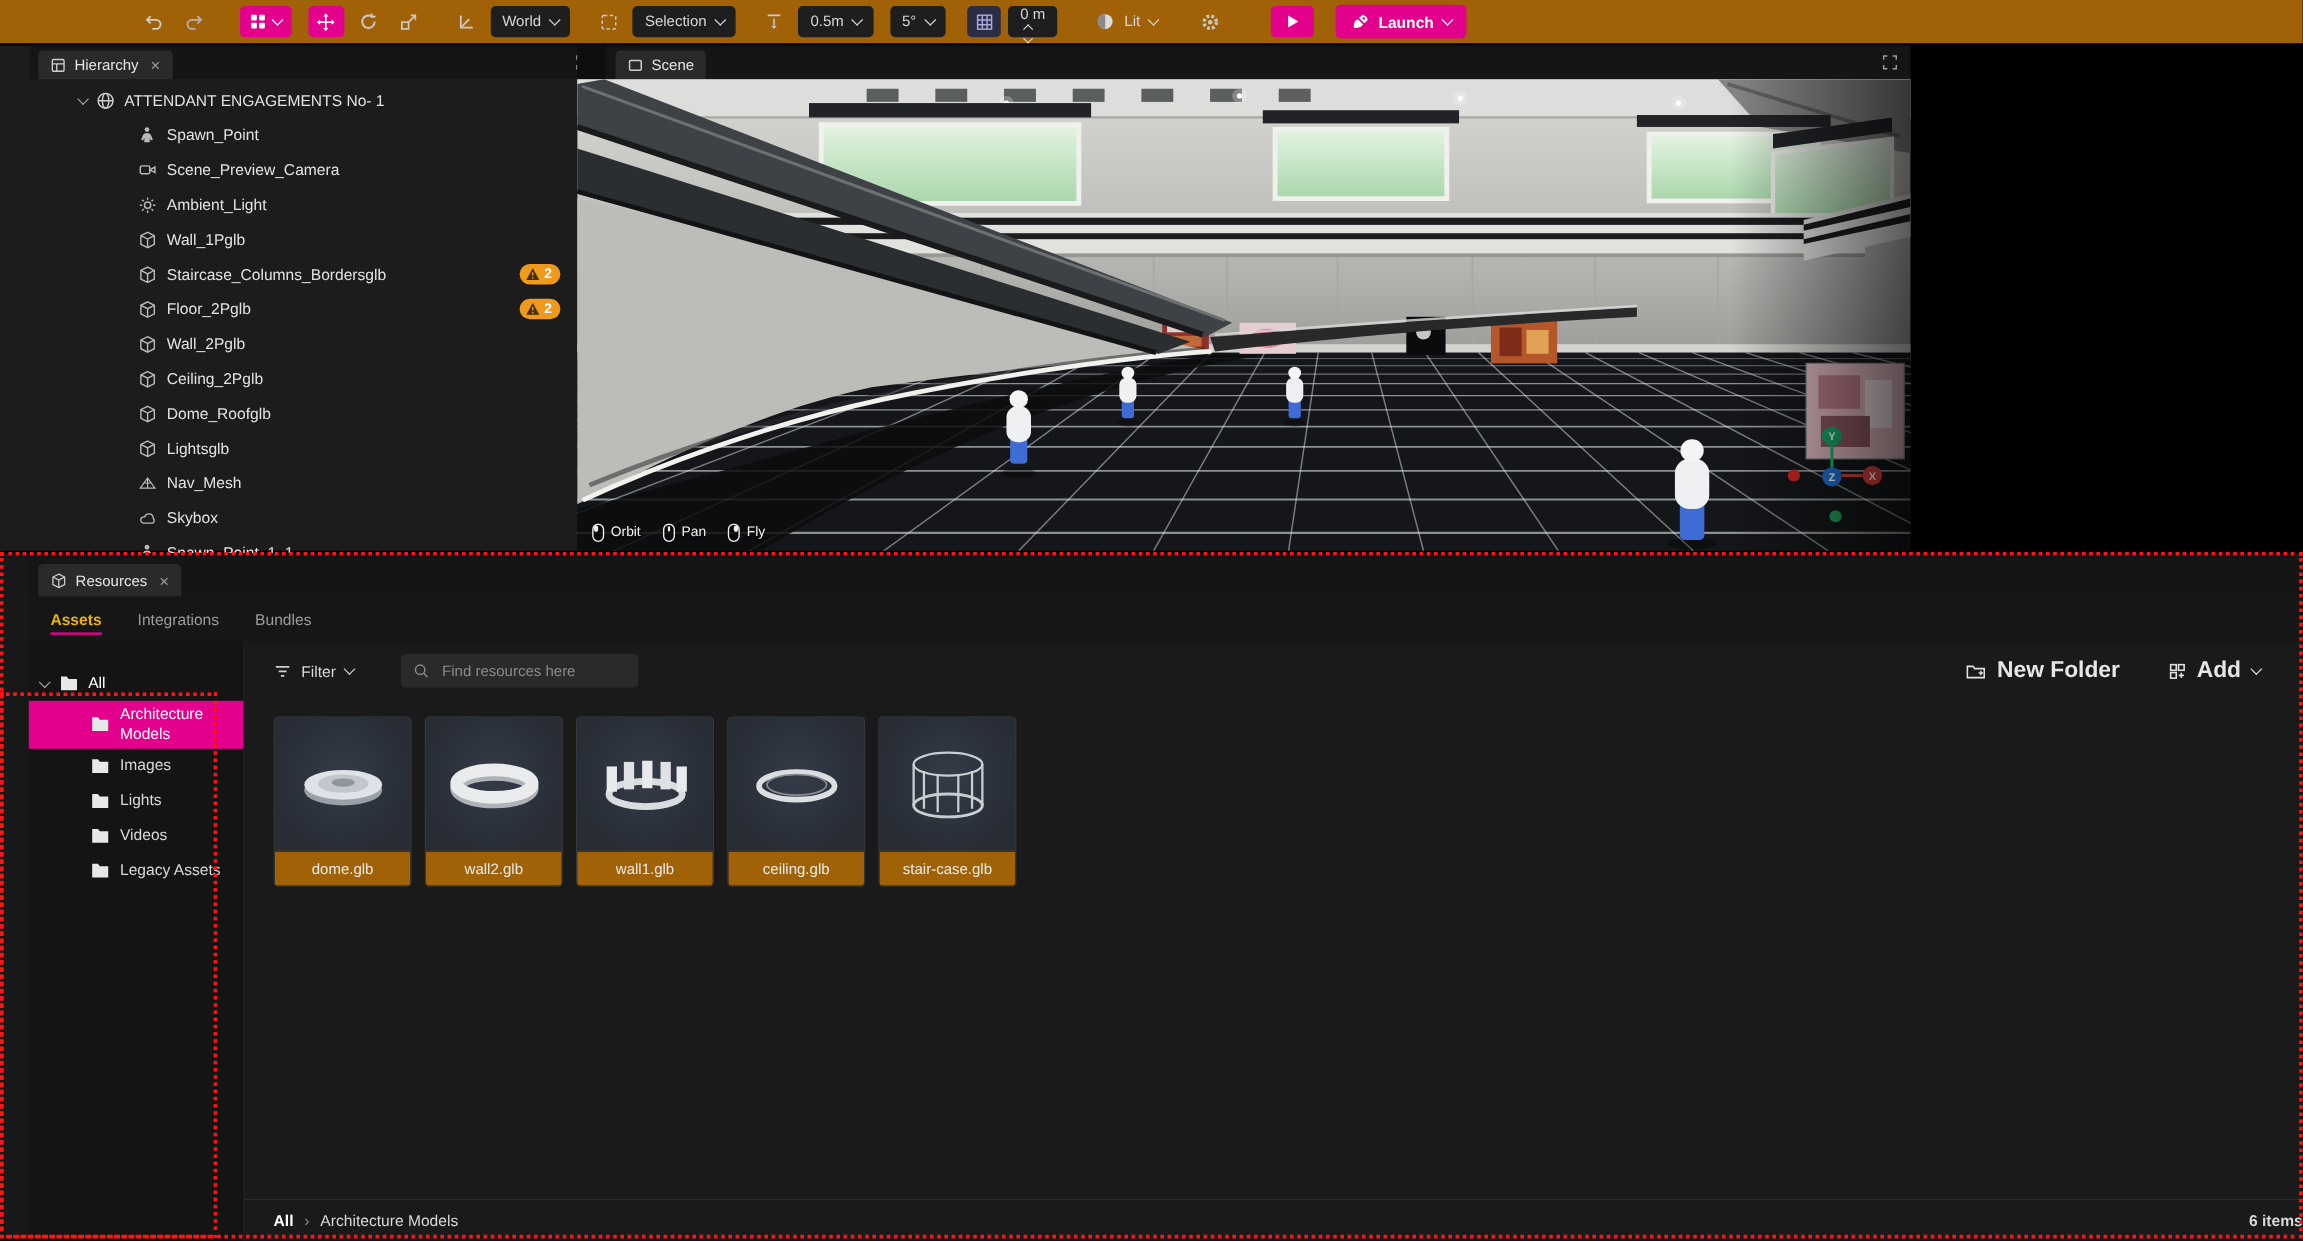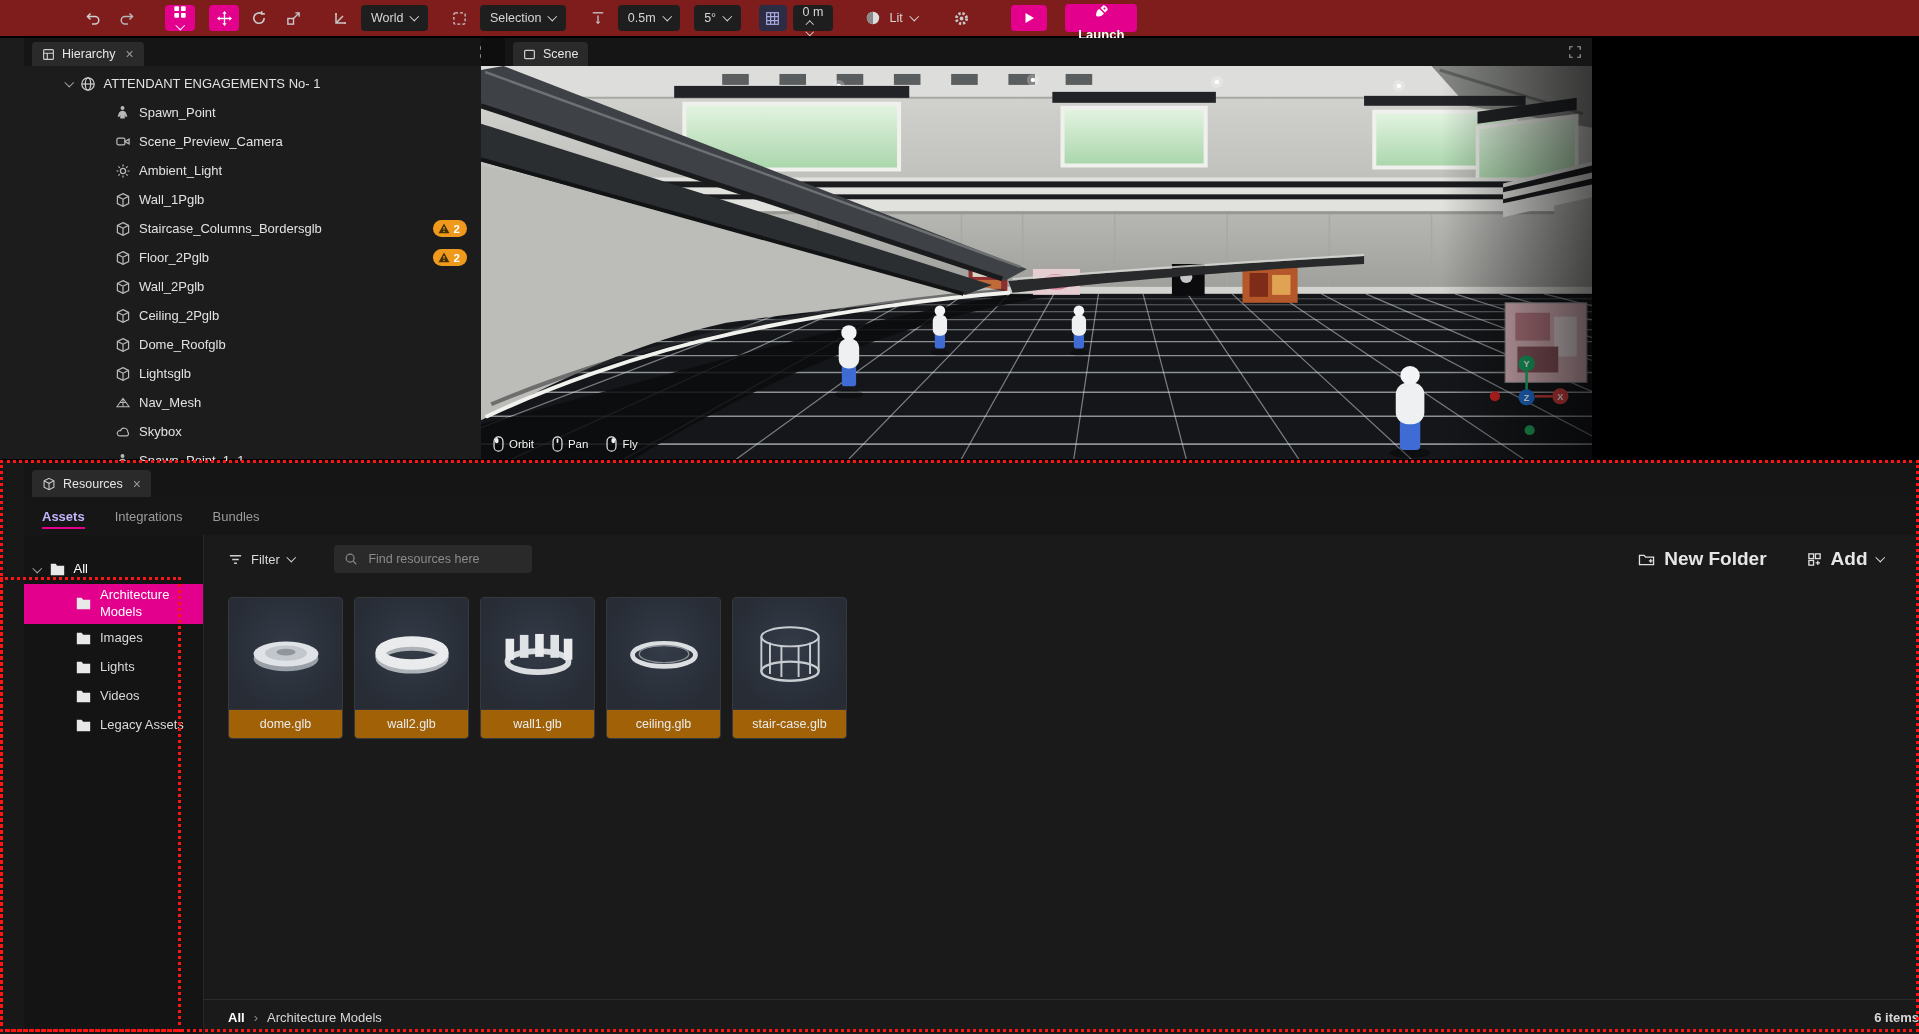--- a/index.html
+++ b/index.html
@@ -2,27 +2,27 @@
 <html style="--accent: #e3008c;"><head>
 <meta charset="utf-8">
 <style>
   html,body{margin:0;padding:0;background:#000;}
   body{width:1919px;height:1034px;position:relative;overflow:hidden;
        font-family:"Liberation Sans",sans-serif;color:#ddd;font-size:13px;}
   .app{position:absolute;inset:0;}
   button{background:none;border:none;color:#cfcfcf;font:inherit;display:flex;align-items:center;gap:6px;padding:0;cursor:pointer;}
 
   
-  .toolbar{position:absolute;left:0;top:0;width:1919px;height:36px;background:#7f1d1d;
-           display:flex;align-items:center;padding-left:79px;box-sizing:border-box;gap:6px;}
+  .toolbar{position:absolute;left:0;top:0;width:1919px;height:36px;background:#a16207;
+           display:flex;align-items:center;padding-left:114px;box-sizing:border-box;gap:6px;}
   .tbtn{width:28px;height:26px;justify-content:center;border-radius:4px;}
   .tbtn.gridplane{background:#2c2d44;}
   .tdrop{height:26px;background:#1e1e1e;border-radius:4px;padding:0 10px;font-size:12.5px;color:#d6d6d6;gap:8px;}
   .tdrop.plain{background:transparent;}
-  .pinkbtn{height:26px;background:var(--accent,#e3008c);border-radius:4px;padding:0 8px;color:#fff;flex-direction:column;}
+  .pinkbtn{height:26px;background:var(--accent,#e3008c);border-radius:4px;padding:0 8px;color:#fff;}
   .pinkbtn.sq{width:30px;justify-content:center;padding:0;}
   .pinkbtn.play{width:36px;height:26px;justify-content:center;padding:0;margin-left:30px;}
   .pinkbtn.launch{height:28px;padding:0 13px;margin-left:12px;font-weight:bold;gap:8px;}
   .ml8{margin-left:8px}.ml12{margin-left:12px}.ml14{margin-left:14px}.ml16{margin-left:16px}.ml18{margin-left:18px}
   .chev{display:inline-block;width:5.5px;height:5.5px;border-right:1.5px solid currentColor;border-bottom:1.5px solid currentColor;
         transform:rotate(45deg);margin-top:-3px;}
   .chev.up{transform:rotate(225deg);margin-top:3px;}
   .stepcol{display:flex;flex-direction:column;gap:4px;margin-left:4px;}
   .stepcol .chev{width:4.5px;height:4.5px;}
 
@@ -53,21 +53,21 @@
 
   
   .viewport{position:absolute;left:0;top:28px;right:0;bottom:0;}
   .viewport svg.render{display:block;width:100%;height:100%;}
   .vctl{position:absolute;left:12px;bottom:7px;display:flex;gap:18px;align-items:center;}
   .vctl .ci{display:flex;align-items:center;gap:5px;color:#f3f3f3;font-size:11.5px;text-shadow:0 1px 2px rgba(0,0,0,.85);}
 
   
   .rtabs{height:38px;display:flex;align-items:center;gap:30px;padding-left:18px;background:#161616;font-size:13px;flex:none;}
   .rtab{color:#9c9c9c;position:relative;height:100%;display:flex;align-items:center;}
-  .rtab.active{color:#c4b5fd;font-weight:bold;}
+  .rtab.active{color:#eab308;font-weight:bold;}
   .rtab.active::after{content:"";position:absolute;left:0;right:0;bottom:6px;height:2.5px;background:var(--accent,#e3008c);}
   .rbody{flex:1;display:flex;min-height:0;}
   .rfolders{width:180px;flex:none;background:#141414;border-right:1px solid #272727;padding-top:20px;box-sizing:border-box;}
   .frow{min-height:29px;display:flex;align-items:center;gap:9px;padding:0 6px 0 52px;color:#d9d9d9;box-sizing:border-box;}
   .frow.root{padding-left:10px;color:#fff;}
   .frow.selected{background:var(--accent,#e3008c);color:#fff;padding-top:3px;padding-bottom:3px;}
   .ficon{display:flex;flex:none;}
   .flabel{line-height:1.3;}
   .rmain{flex:1;display:flex;flex-direction:column;background:#1a1a1a;min-width:0;}
   .rtools{height:48px;flex:none;display:flex;align-items:center;padding:0 60px 0 24px;gap:40px;}

